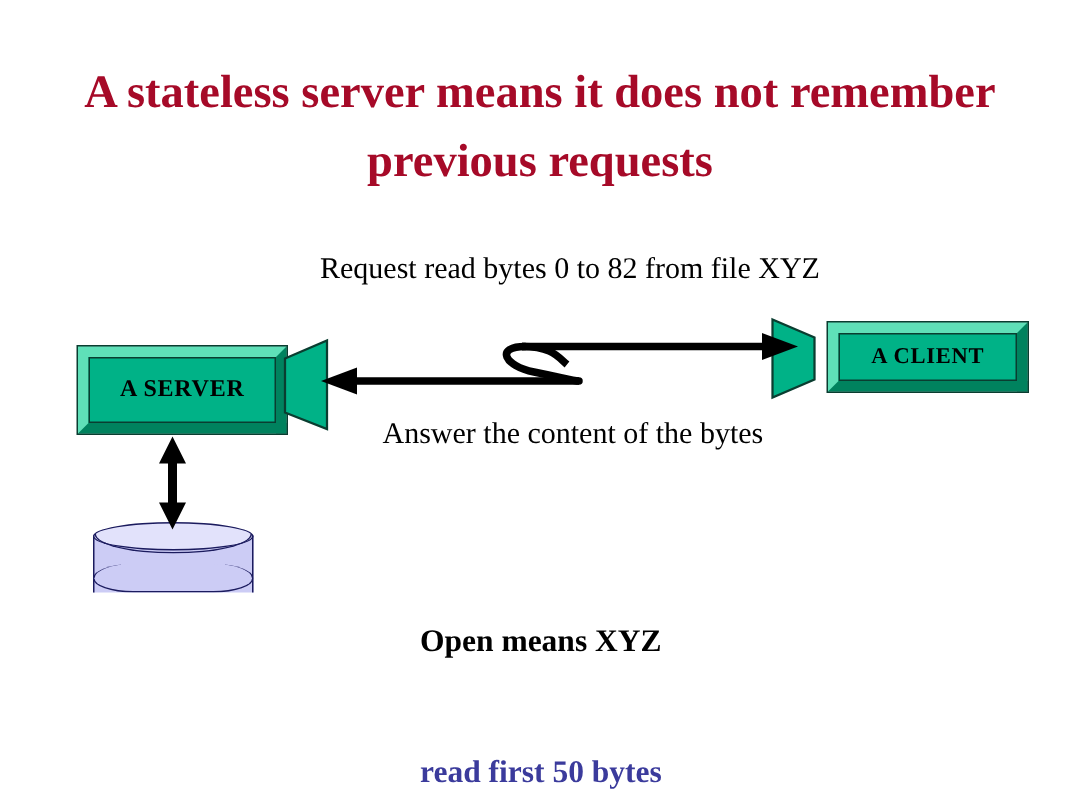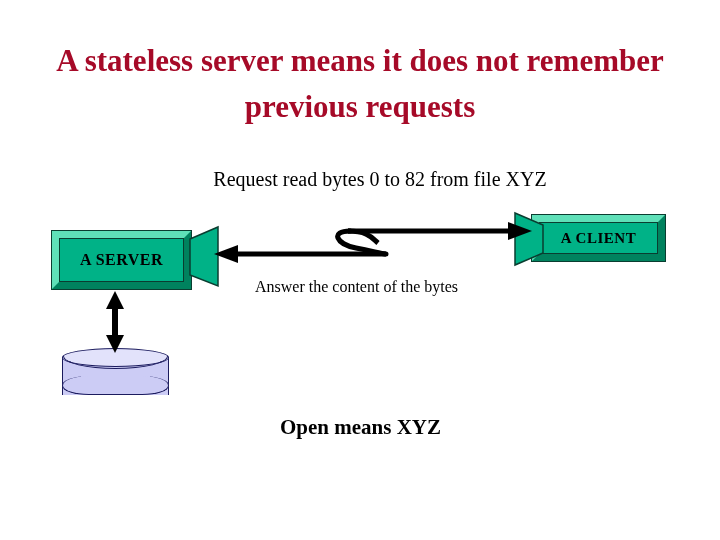--- a/index.html
+++ b/index.html
@@ -48,21 +48,21 @@
     font-size: 20px;
     font-family: "Liberation Serif", "DejaVu Serif", serif;
     white-space: nowrap;
   }
 
   .answer-label {
     position: absolute;
     left: 255px;
     top: 278px;
     color: #000000;
-    font-size: 16px;
+    font-size: 20px;
     font-family: "Liberation Serif", "DejaVu Serif", serif;
     white-space: nowrap;
   }
 
   
   .code-block {
     position: absolute;
     left: 280px;
     top: 355px;
     font-family: "Liberation Serif", "DejaVu Serif", serif;
@@ -99,21 +99,21 @@
   .bevel-box .box-label {
     color: #000000;
     font-family: "Liberation Serif", "DejaVu Serif", serif;
     font-weight: bold;
     font-size: 16px;
     letter-spacing: 0.5px;
     white-space: nowrap;
   }
 
   #server-box { left: 52px; top: 231px; width: 139px; height: 58px; padding-left: 24px; }
-  #client-box { left: 532px; top: 215px; width: 133px; height: 46px; }
+  #client-box { left: 552px; top: 215px; width: 133px; height: 46px; }
   #client-box .box-label { font-size: 15px; }
 
   
   .qmark {
     position: absolute;
     left: 193px;
     top: 243px;
     color: #000000;
     font-family: "Liberation Serif", "DejaVu Serif", serif;
     font-weight: bold;
@@ -203,20 +203,21 @@
     <div class="cyl-body"></div>
     <div class="cyl-bottom"></div>
     <div class="cyl-top"></div>
     <div class="cyl-seam"></div>
   </div>
 
   <div class="answer-label">Answer the content of the bytes</div>
 
   <div class="code-block">
     <span class="code-line">Open means XYZ</span>
+    <span class="code-line blue">read first 50 bytes</span>
     
     
     
   </div>
 
   <svg id="connector-layer" viewBox="0 0 720 540">
 
     <polygon points="190,239 218,227 218,286 190,275" fill="#00b287" stroke="#0a3d30" stroke-width="1.5"></polygon>
 
     <polygon points="515,213 543,225 543,253 515,265" fill="#00b287" stroke="#0a3d30" stroke-width="1.5"></polygon>

